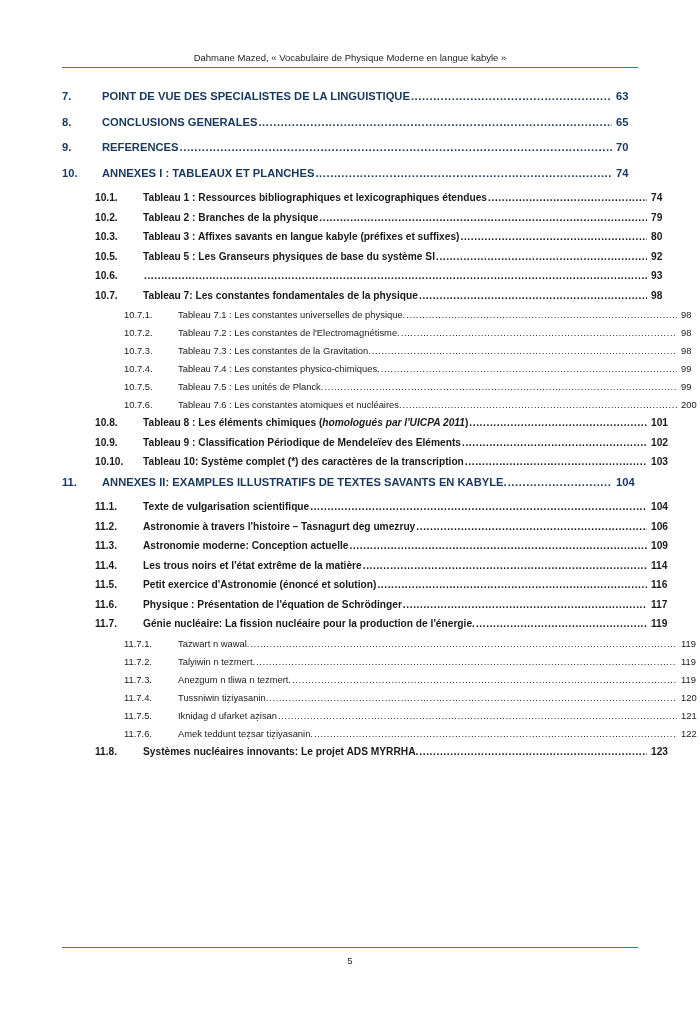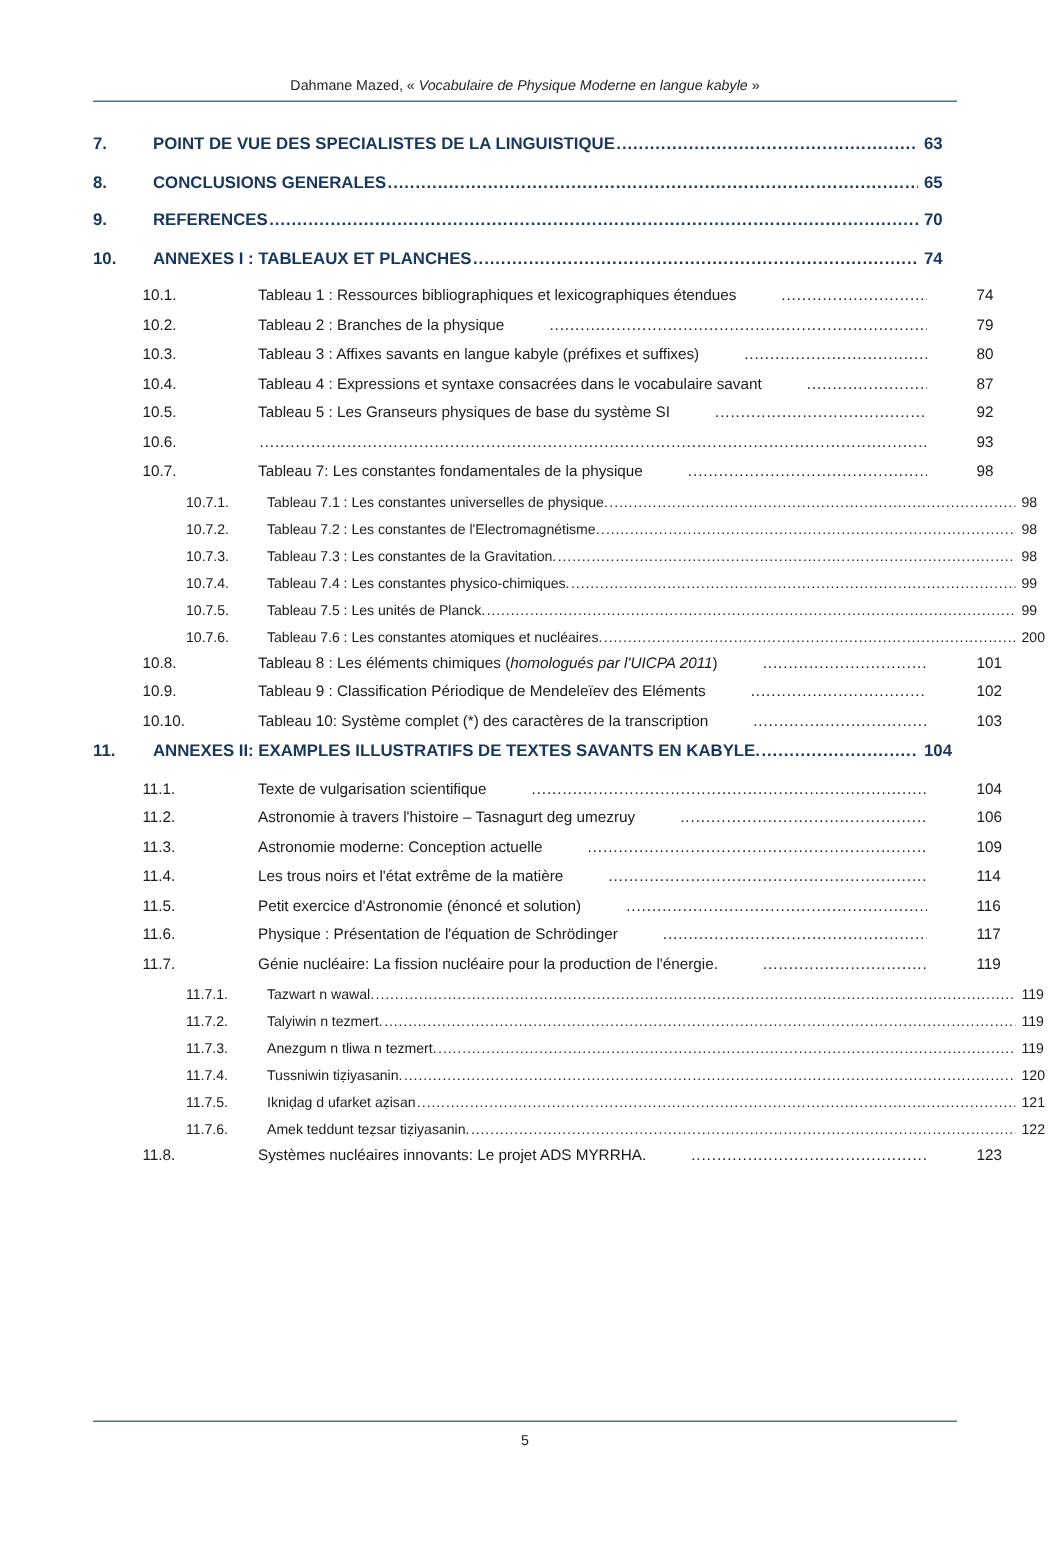--- a/index.html
+++ b/index.html
@@ -25,21 +25,20 @@
   
   .header {
     text-align: center;
     font-size: 9.5px;
     color: #1f1f1f;
   }
   .header .hdr-plain {
     font-style: normal;
   }
   .header .hdr-italic {
-    font-style: italic;
     margin-top: 14px;
   }
   .header-rule {
     margin-top: 4px;
     border-bottom: 1.6px solid #4472a8;
     width: 100%;
   }
   
   .toc {
     margin-top: 22px;
@@ -80,25 +79,24 @@
     font-weight: bold;
     color: #17375e;
     margin-bottom: 13.5px;
   }
   .lvl1 .num { width: 40px; }
   .lvl1 .pg { min-width: 22px; }
 
   
   .lvl2 {
     font-size: 10.2px;
-    font-weight: normal;
+    font-weight: bold;
     color: #1a1a1a;
     margin-bottom: 8.5px;
     padding-left: 33px;
-    gap: 29px;
   }
   .lvl2 .num { width: 48px; }
   .lvl2 .pg { min-width: 20px; }
 
   
   .lvl3 {
     font-size: 9.4px;
     font-weight: normal;
     color: #1a1a1a;
     margin-bottom: 7px;
@@ -176,26 +174,20 @@
         <span class="leader"></span>
         <span class="pg">79</span>
       </div>
       <div class="toc-row lvl2">
         <span class="num">10.3.</span>
         <span class="label">Tableau 3 : Affixes savants en langue kabyle (préfixes et suffixes)</span>
         <span class="leader"></span>
         <span class="pg">80</span>
       </div>
       <div class="toc-row lvl2">
-        <span class="num">10.4.</span>
-        <span class="label">Tableau 4 : Expressions et syntaxe consacrées dans le vocabulaire savant</span>
-        <span class="leader"></span>
-        <span class="pg">87</span>
-      </div>
-      <div class="toc-row lvl2">
         <span class="num">10.5.</span>
         <span class="label">Tableau 5 : Les Granseurs physiques de base du système SI</span>
         <span class="leader"></span>
         <span class="pg">92</span>
       </div>
       <div class="toc-row lvl2">
         <span class="num">10.6.</span>
         <span class="leader"></span>
         <span class="pg">93</span>
       </div>

